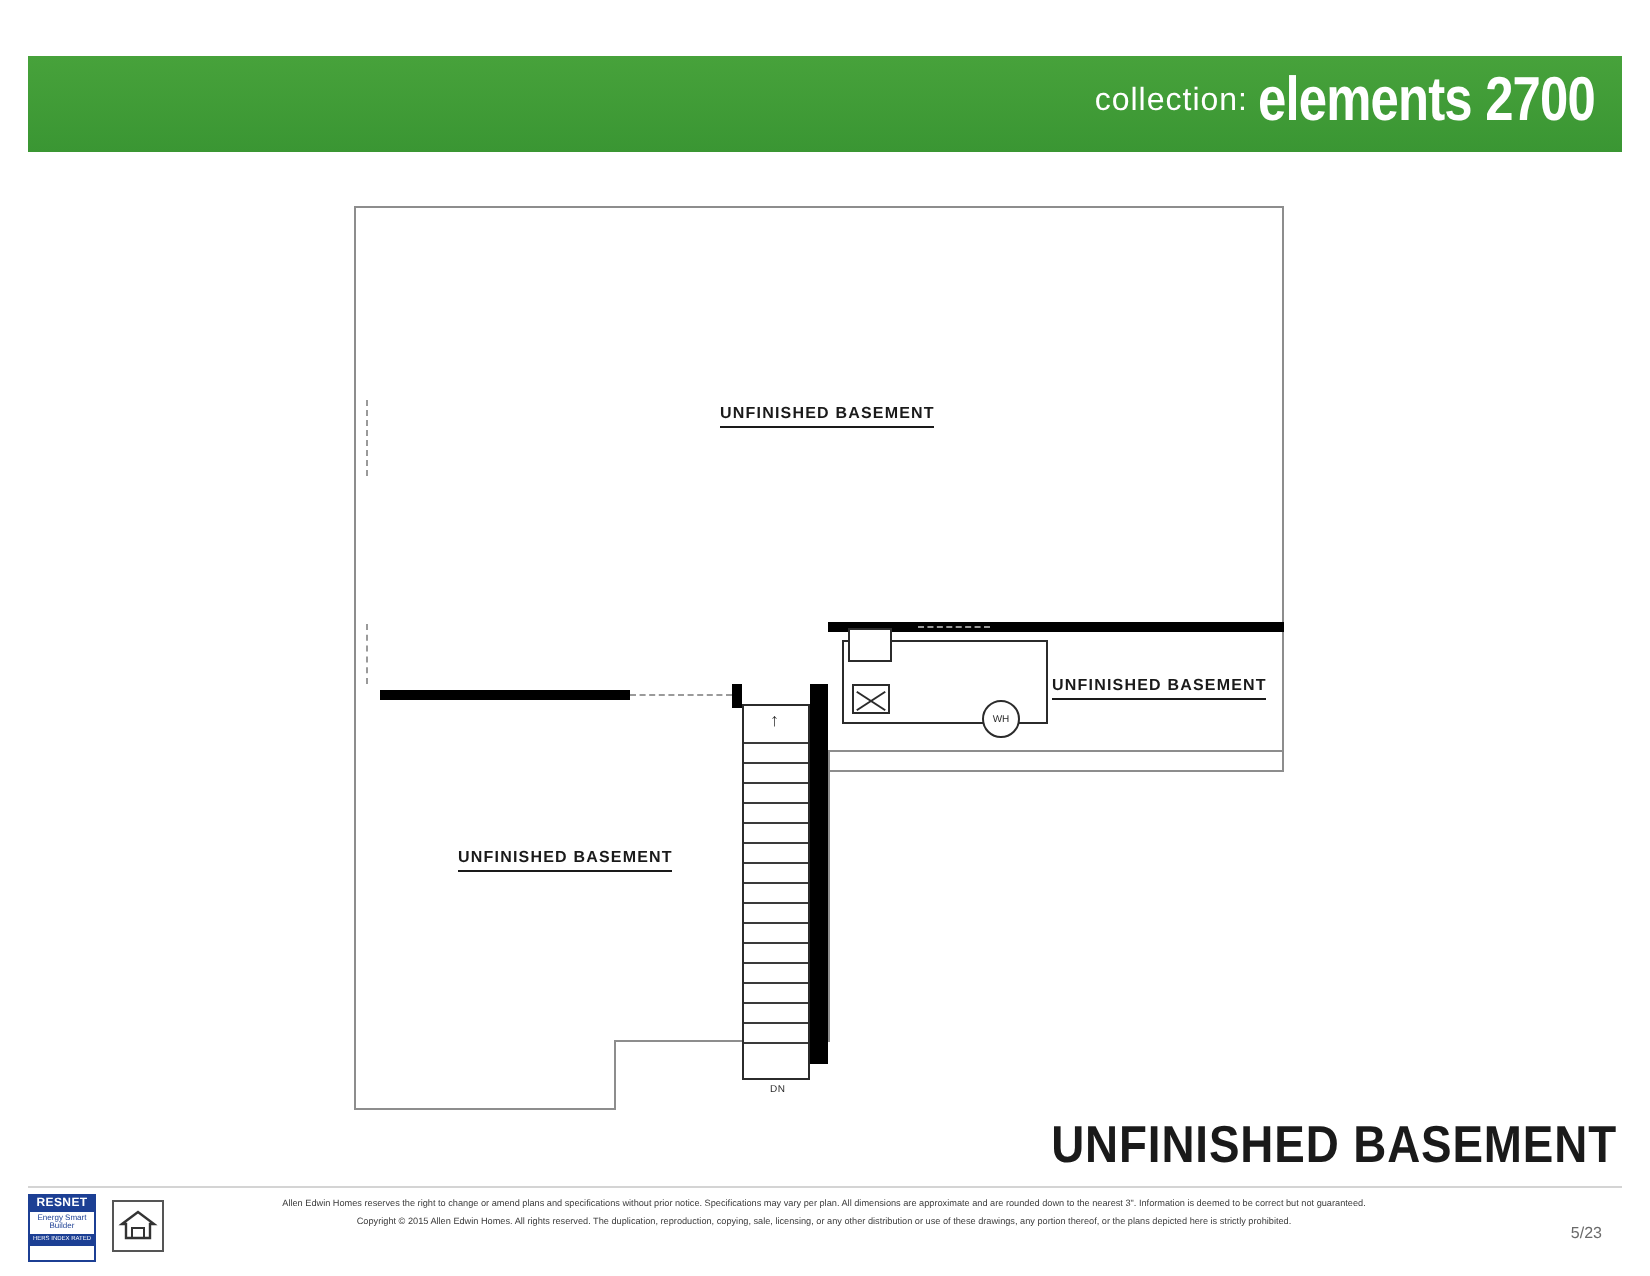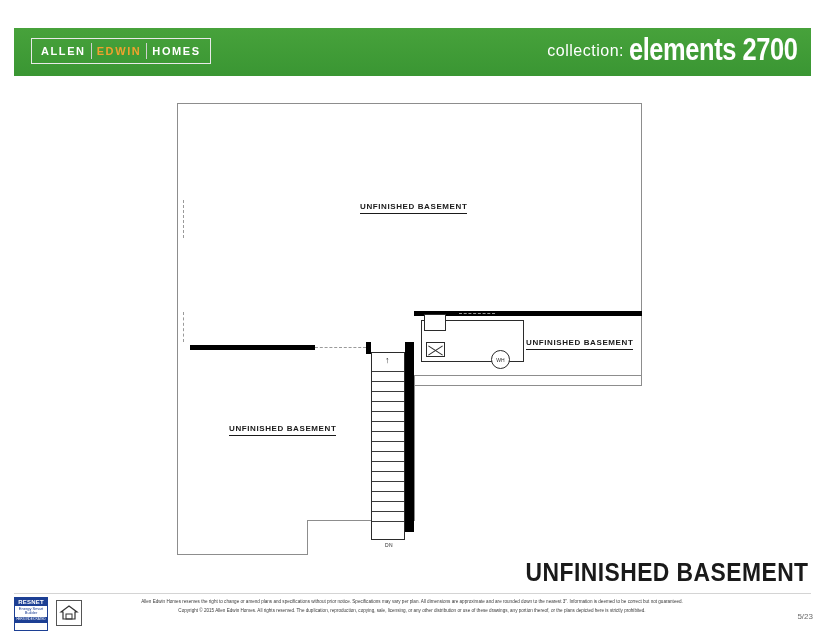--- a/index.html
+++ b/index.html
@@ -253,37 +253,30 @@
     width: 600px;
     text-align: center;
     font-size: 4.6px;
     line-height: 1.9;
     color: #3a3a3a;
   }
   .legal .line2 { }
 
   .page-num {
     position: absolute;
-    right: 12px;
+    right: 24px;
     top: 612px;
     font-size: 8px;
     color: #6a6a6a;
   }
 </style>
 </head>
 <body>
 
 <div class="header">
-  <div class="logo-box">
-    <span class="logo-word logo-allen">ALLEN</span>
-    <span class="logo-sep"></span>
-    <span class="logo-word logo-edwin">EDWIN</span>
-    <span class="logo-sep"></span>
-    <span class="logo-word logo-homes">HOMES</span>
-  </div>
   <div class="collection-label">collection:</div>
   <div class="collection-name">elements 2700</div>
 </div>
 
 <div class="plan">
 
   <div class="thin-line" style="left:177px; top:23px; width:465px; height:1px;"></div>
   <div class="thin-line" style="left:177px; top:23px; width:1px; height:452px;"></div>
   <div class="thin-line" style="left:641px; top:23px; width:1px; height:283px;"></div>
   <div class="thin-line" style="left:641px; top:305px; width:1px; height:1px;"></div>

